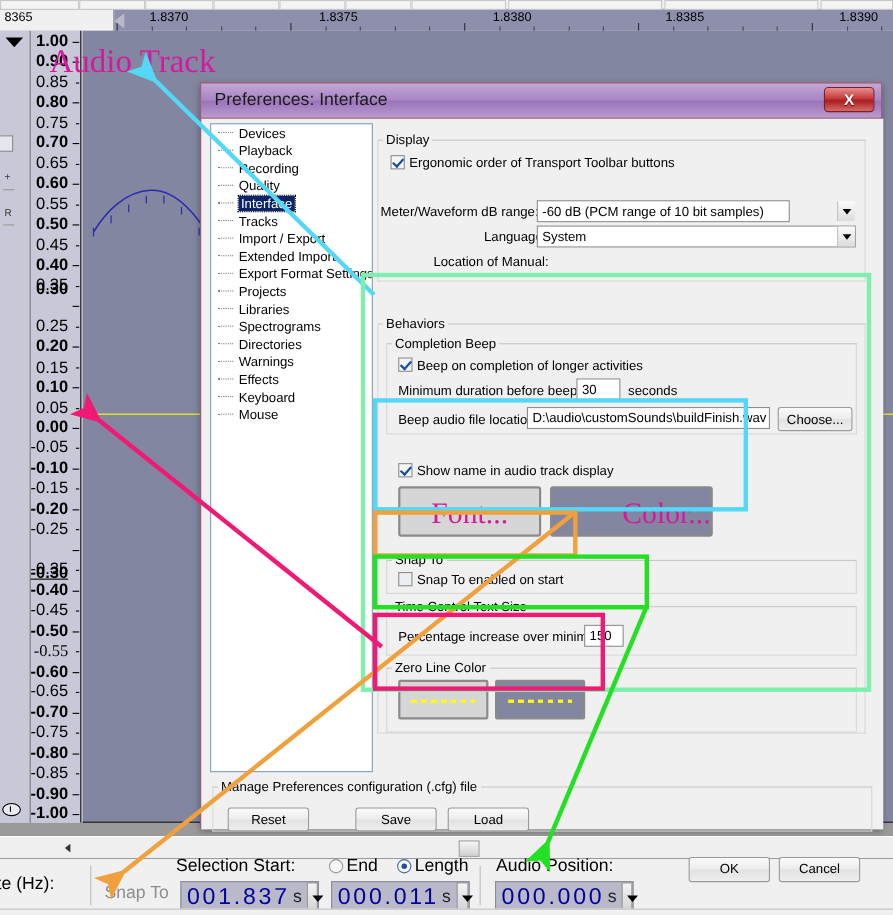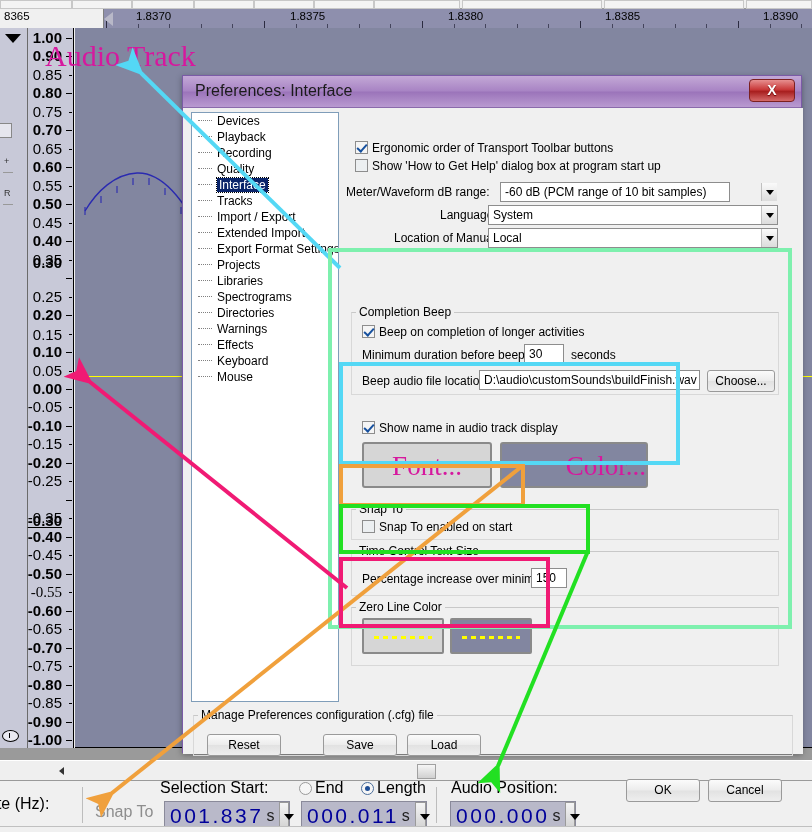--- a/index.html
+++ b/index.html
@@ -378,45 +378,44 @@
           <div class="tree-item"><span class="dots"></span><span class="lab">Spectrograms</span></div>
           <div class="tree-item"><span class="dots"></span><span class="lab">Directories</span></div>
           <div class="tree-item"><span class="dots"></span><span class="lab">Warnings</span></div>
           <div class="tree-item"><span class="dots"></span><span class="lab">Effects</span></div>
           <div class="tree-item"><span class="dots"></span><span class="lab">Keyboard</span></div>
           <div class="tree-item"><span class="dots"></span><span class="lab">Mouse</span></div>
         </div>
 
       <div class="pane">
 
+        <fieldset class="gb" style="left:0px;top:8px;width:444px;height:136px;">
+          <legend>Display</legend>
+        </fieldset>
         <div class="chk on" style="left:12px;top:29px;">
           <span class="box"></span><span>Ergonomic order of Transport Toolbar buttons</span>
         </div>
-        <div class="chk off" style="left:12px;top:47px;">
-          <span class="box"></span><span>Show 'How to Get Help' dialog box at program start up</span>
-        </div>
 
         <div class="lbl" style="left:3px;top:73px;">Meter/Waveform dB range:</div>
         <div class="cbo-wrap" style="left:145px;top:70px;width:290px;height:20px;">
-          <div class="cbo" style="left:12px;top:0;width:230px;">-60 dB (PCM range of 10 bit samples)</div>
+          <div class="cbo" style="left:0;top:0;width:230px;">-60 dB (PCM range of 10 bit samples)</div>
           <div class="cbo-arrow"></div>
         </div>
 
         <div class="lbl" style="left:97px;top:96px;">Language:</div>
         <div class="cbo-wrap" style="left:145px;top:93px;width:290px;height:20px;">
           <div class="cbo" style="left:0;top:0;width:290px;">System</div>
           <div class="cbo-arrow"></div>
         </div>
 
         <div class="lbl" style="left:51px;top:119px;">Location of Manual:</div>
-        <div class="cbo-wrap" style="left:145px;top:116px;width:290px;height:20px;">
-          <div class="cbo" style="left:0;top:0;width:290px;">Local</div>
-          <div class="cbo-arrow"></div>
-        </div>
-
+
+        <fieldset class="gb" style="left:0px;top:175px;width:444px;height:380px;">
+          <legend>Behaviors</legend>
+        </fieldset>
 
         <fieldset class="gb" style="left:8px;top:193px;width:428px;height:90px;">
           <legend>Completion Beep</legend>
         </fieldset>
         <div class="chk on" style="left:19px;top:213px;">
           <span class="box"></span><span>Beep on completion of longer activities</span>
         </div>
         <div class="lbl" style="left:19px;top:236px;">Minimum duration before beeping</div>
         <div class="txt" style="left:181px;top:232px;width:40px;">30</div>
         <div class="lbl" style="left:228px;top:236px;">seconds</div>

